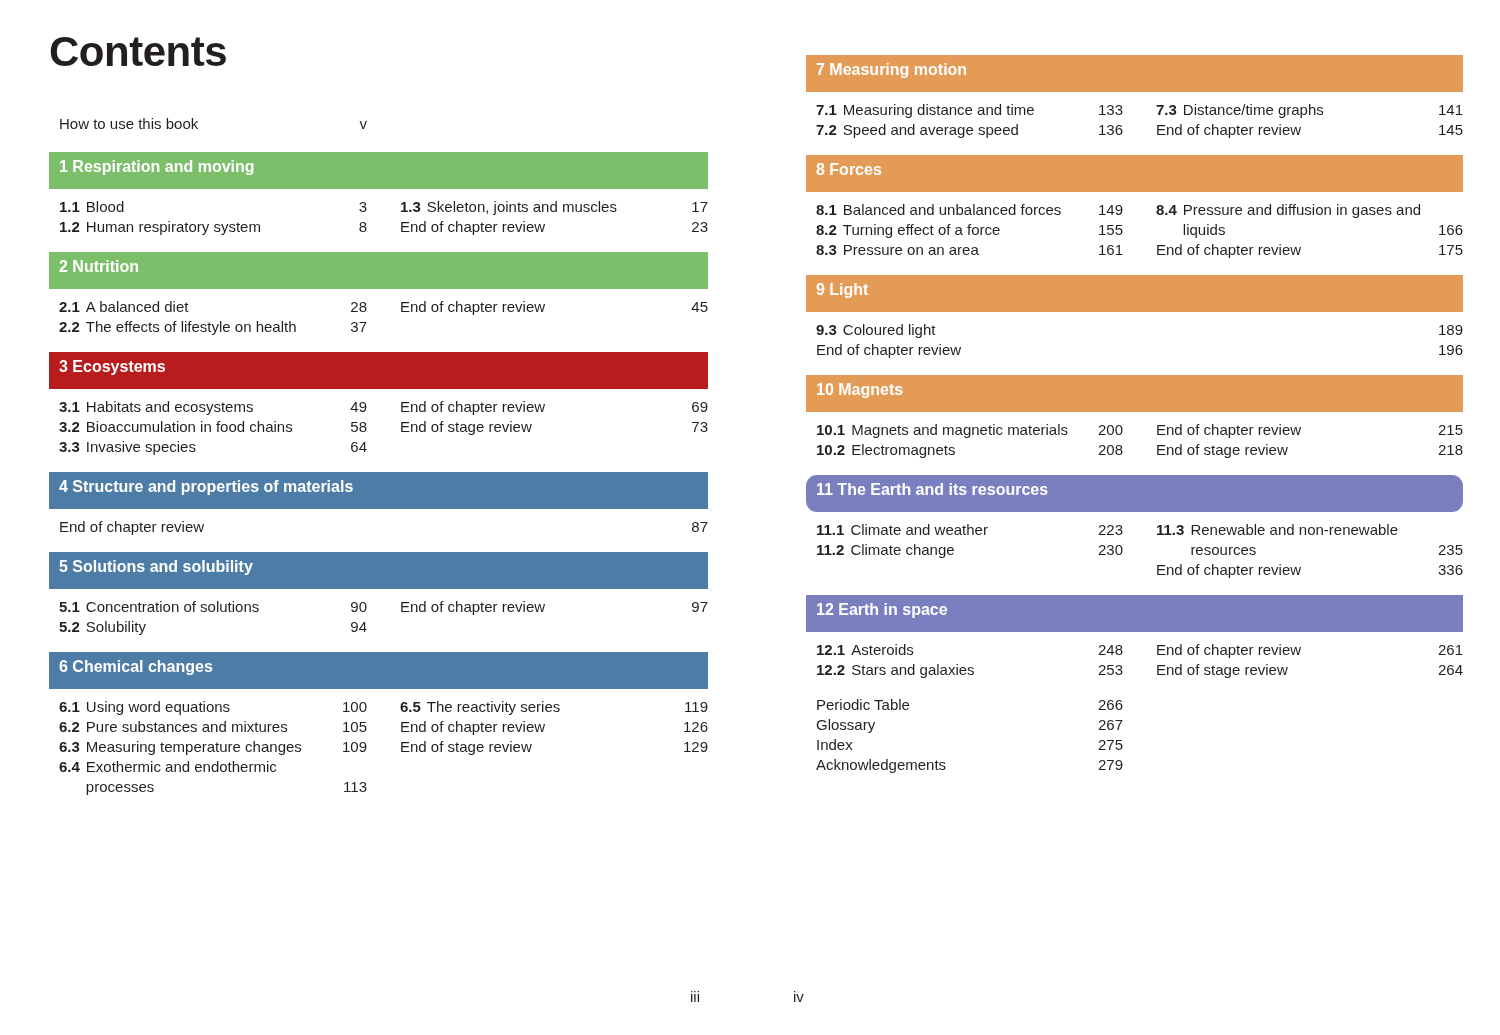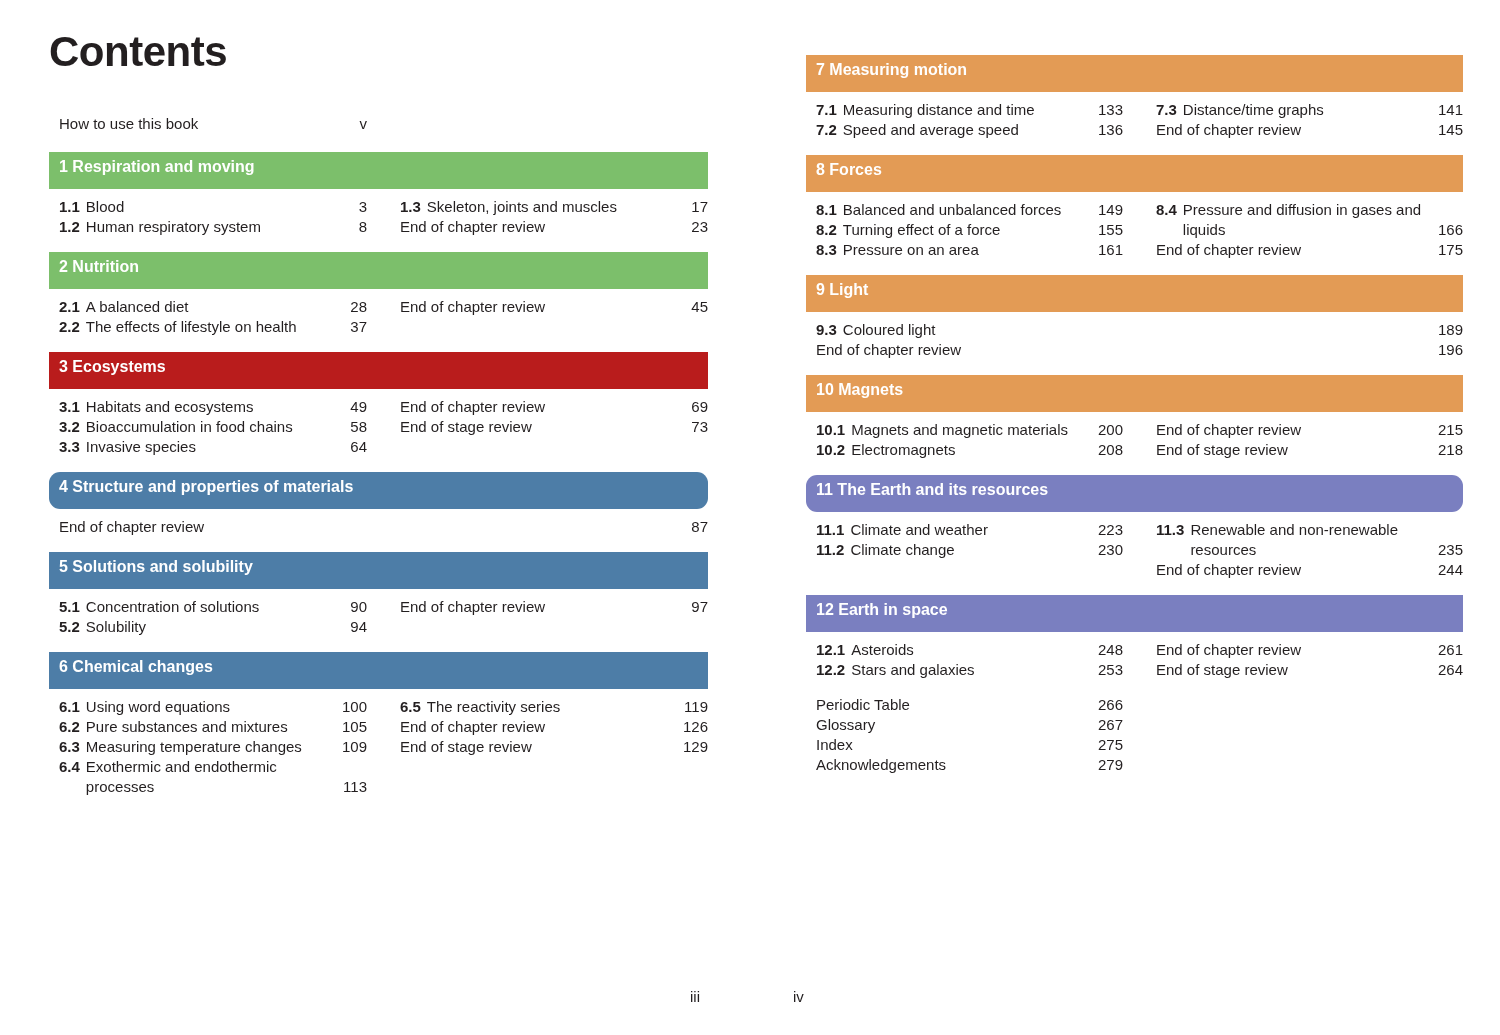--- a/index.html
+++ b/index.html
@@ -179,21 +179,21 @@
                 <span class="epage">69</span>
               </div>
               <div class="entry">
                 <span class="etitle">End of stage review</span>
                 <span class="epage">73</span>
               </div>
             </div>
           </div>
         </section>
         <section class="chapter">
-          <div class="band" style="background: rgb(77, 125, 167); border-radius: 11px;">4 Structure and properties of materials</div>
+          <div class="band" style="background: rgb(77, 125, 167);">4 Structure and properties of materials</div>
           <div class="cols">
             <div class="col">
               <div class="entry">
                 <span class="etitle">End of chapter review</span>
                 <span class="epage">87</span>
               </div>
             </div>
           </div>
         </section>
         <section class="chapter">
@@ -386,21 +386,21 @@
               </div>
             </div>
             <div class="col">
               <div class="entry">
                 <span class="num">11.3</span>
                 <span class="etitle">Renewable and non-renewable resources</span>
                 <span class="epage">235</span>
               </div>
               <div class="entry">
                 <span class="etitle">End of chapter review</span>
-                <span class="epage">244</span>
+                <span class="epage">336</span>
               </div>
             </div>
           </div>
         </section>
         <section class="chapter">
           <div class="band" style="background: rgb(122, 127, 192);">12 Earth in space</div>
           <div class="cols">
             <div class="col">
               <div class="entry">
                 <span class="num">12.1</span>

